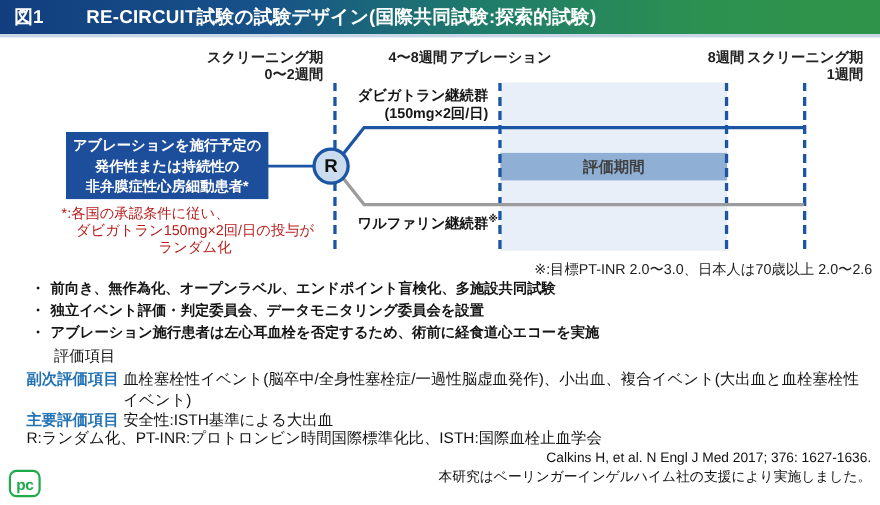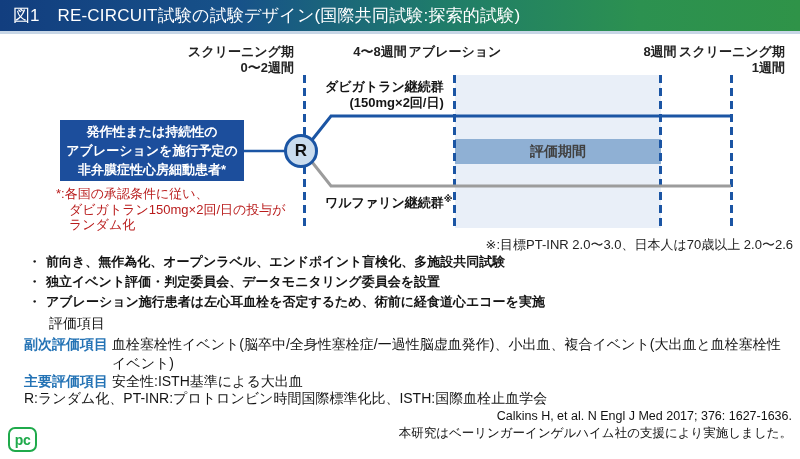--- a/index.html
+++ b/index.html
@@ -14,21 +14,21 @@
     position:relative; width:800px; height:459px; background:#ffffff;
     font-family:"Liberation Sans","DejaVu Sans",sans-serif; color:var(--ink);
     overflow:hidden;
   }
   .abs{position:absolute;}
   
   .titlebar{
     left:0; top:0; width:800px; height:31px;
     background:linear-gradient(90deg,var(--title-grad-left) 0%,#175289 30%,#1f7c6a 55%,#2c9150 80%,var(--title-grad-right) 100%);
     border-bottom:3px solid #c7d6e6;
-    display:flex; align-items:center; color:#fff; font-weight:normal; font-size:17px;
+    display:flex; align-items:center; color:#fff; font-weight:bold; font-size:17px;gap:21px;
   }
   .titlebar .fig{margin-left:13px;}
   .titlebar .ttl{margin-left:18px; letter-spacing:.2px;}
   
   .tlabel{ text-align:right; transform:translateX(-50%);
     font-size:13px; font-weight:bold; line-height:16px; color:#222; white-space:nowrap;}
   
   .shaded{ left:455px; top:75px; width:206px; height:153px; background:var(--shaded-blue);}
   .vline{ width:3px; top:75px; height:153px;
     background:repeating-linear-gradient(to bottom,var(--primary-blue) 0 8px,transparent 8px 13px);}
@@ -39,21 +39,21 @@
     color:#fff; font-weight:bold; font-size:13px; line-height:19px; text-align:center;
     display:flex; flex-direction:column; justify-content:center; white-space:nowrap;}
   .rcircle{ left:284px; top:134px; width:28px; height:28px; border-radius:50%;
     background:#cadcee; border:3px solid var(--primary-blue);
     display:flex; align-items:center; justify-content:center;
     font-size:17px; font-weight:bold; color:#111;}
   svg.flow{left:0;top:0;}
   .armlabel{ font-size:13px; font-weight:bold; line-height:16px; color:#151515; white-space:nowrap;text-align:right;}
   .armlabel sup{font-size:9px;}
   .astnote{ left:56px; top:186px; font-size:13px; line-height:15.5px; color:#b91c1c; white-space:nowrap;}
-  .astnote .ind{padding-left:13px;}
+  .astnote .ind{padding-left:13px;text-align:center;}
   .inrnote{ right:7px; top:236px; font-size:13px; color:#222; white-space:nowrap;}
   
   .bullets{ left:28px; top:252px; margin:0; padding:0; list-style:none;
     font-size:13px; font-weight:bold; line-height:20px; color:#151515;}
   .bullets li{display:flex; white-space:nowrap;}
   .bullets .dot{margin-right:5px;}
   
   .ep-heading{ left:24px; top:315px; font-size:14px; color:#151515;padding-left:25px;}
   .ep-rows{ left:24px; top:335px; font-size:14px; line-height:18.5px;}
   .ep-row{display:flex;}
@@ -95,22 +95,22 @@
 <div class="abs vline" style="left:659px;"></div>
 <div class="abs vline" style="left:730px;"></div>
 
 <svg class="abs flow" width="800" height="459" viewBox="0 0 800 459">
   <line x1="243" y1="151" x2="288" y2="151" stroke="#1b55a4" stroke-width="2.5"></line>
   <polyline points="312,140 331,116 731,116" fill="none" stroke="#1b55a4" stroke-width="3"></polyline>
   <polyline points="312,162 331,186 731,186" fill="none" stroke="#9c9c9c" stroke-width="3"></polyline>
 </svg>
 
 <div class="abs patientbox">
+  <span>アブレーションを施行予定の</span>
   <span>発作性または持続性の</span>
-  <span>アブレーションを施行予定の</span>
   <span>非弁膜症性心房細動患者*</span>
 </div>
 
 <div class="abs rcircle">R</div>
 
 <div class="abs armlabel" style="left:325px;top:79px;">
   <span>ダビガトラン継続群</span><br>
   <span>(150mg×2回/日)</span>
 </div>
 <div class="abs armlabel" style="left:325px;top:191px;">

